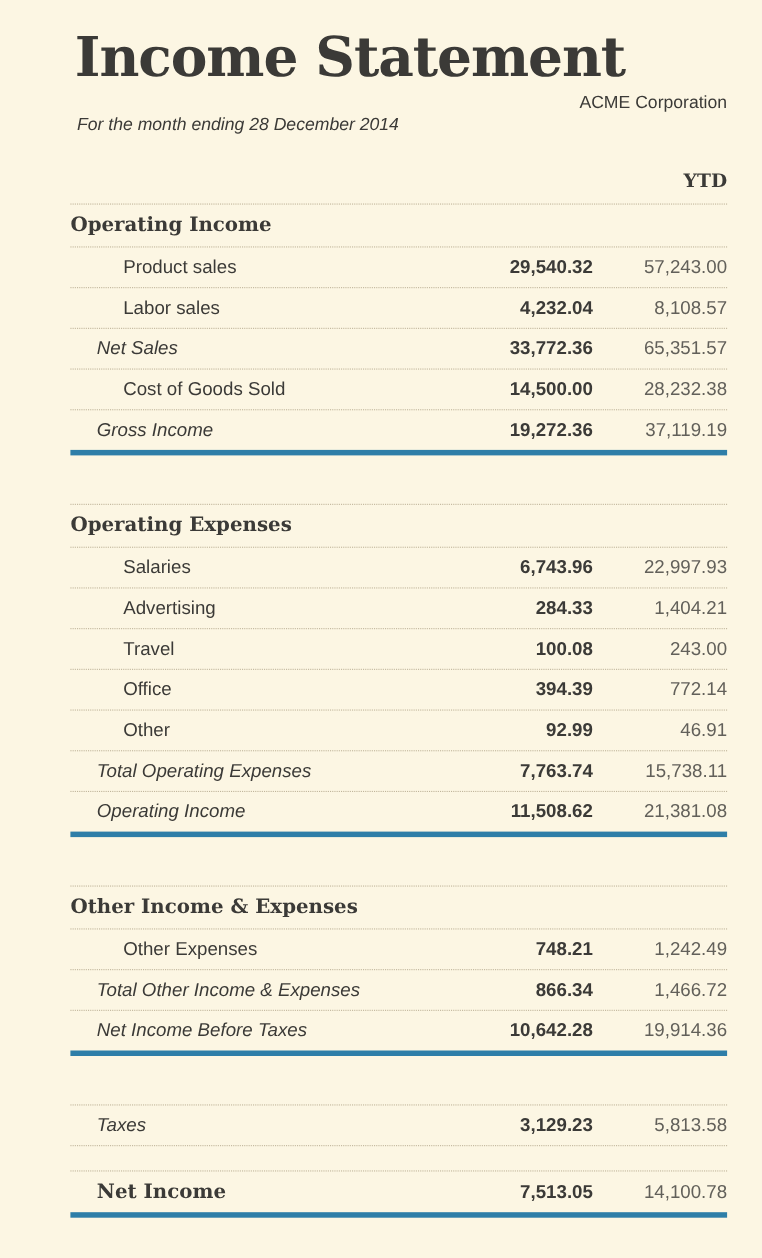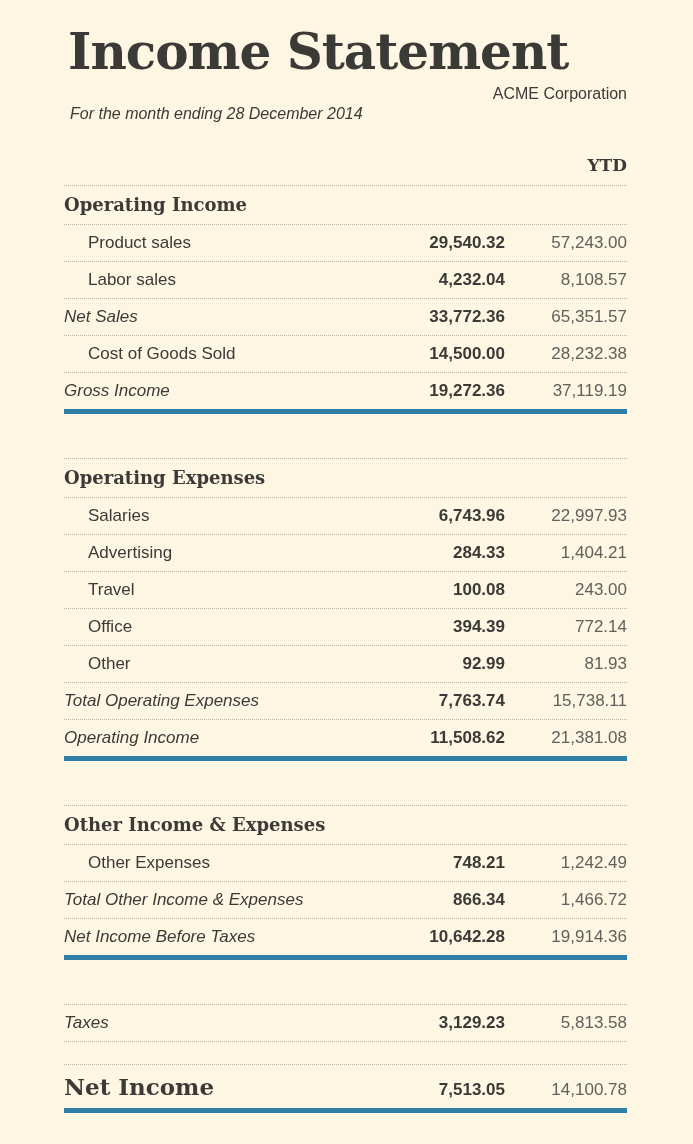--- a/index.html
+++ b/index.html
@@ -14,21 +14,21 @@
   body{
     background:var(--background);
     font-family:"Liberation Sans", sans-serif;
     color:var(--text-dark);
     -webkit-font-smoothing:antialiased;
   }
   .page{
     width:692px;
     height:1144px;
     overflow:hidden;
-    padding:26px 65px 0 64px;
+    padding:26px 31px 0 64px;
     background:var(--background);
   }
   .title{
     font-family:"DejaVu Serif", serif;
     font-weight:bold;
     font-size:50px;
     line-height:1.05;
     margin:0 0 6px 4px;
     letter-spacing:-1px;
     color:var(--text-dark);
@@ -82,27 +82,28 @@
   .row{
     display:flex;
     align-items:baseline;
     padding:8px 0 8px 0;
     border-bottom:1px dotted var(--dotted);
   }
   .row .label{
     flex:1;
     font-size:17px;
     color:var(--text-dark);
+    margin-left:24px;
   }
   .row.item .label{ padding-left:24px; }
   .row.summary .label{ font-style:italic; }
   .row.total .label{
     font-family:"DejaVu Serif", serif;
     font-weight:bold;
-    font-size:23px;
+    font-size:18px;
   }
   .row .num.cur{
     font-weight:bold;
     color:var(--text-dark);
   }
   .row .num.ytd{
     color:var(--text-muted);
   }
   .row.last{
     border-bottom:5px solid var(--accent);
@@ -169,21 +170,21 @@
           <div class="num ytd">243.00</div>
         </div>
         <div class="row item">
           <div class="label">Office</div>
           <div class="num cur">394.39</div>
           <div class="num ytd">772.14</div>
         </div>
         <div class="row item">
           <div class="label">Other</div>
           <div class="num cur">92.99</div>
-          <div class="num ytd">81.93</div>
+          <div class="num ytd">46.91</div>
         </div>
         <div class="row summary">
           <div class="label">Total Operating Expenses</div>
           <div class="num cur">7,763.74</div>
           <div class="num ytd">15,738.11</div>
         </div>
         <div class="row summary last">
           <div class="label">Operating Income</div>
           <div class="num cur">11,508.62</div>
           <div class="num ytd">21,381.08</div>

